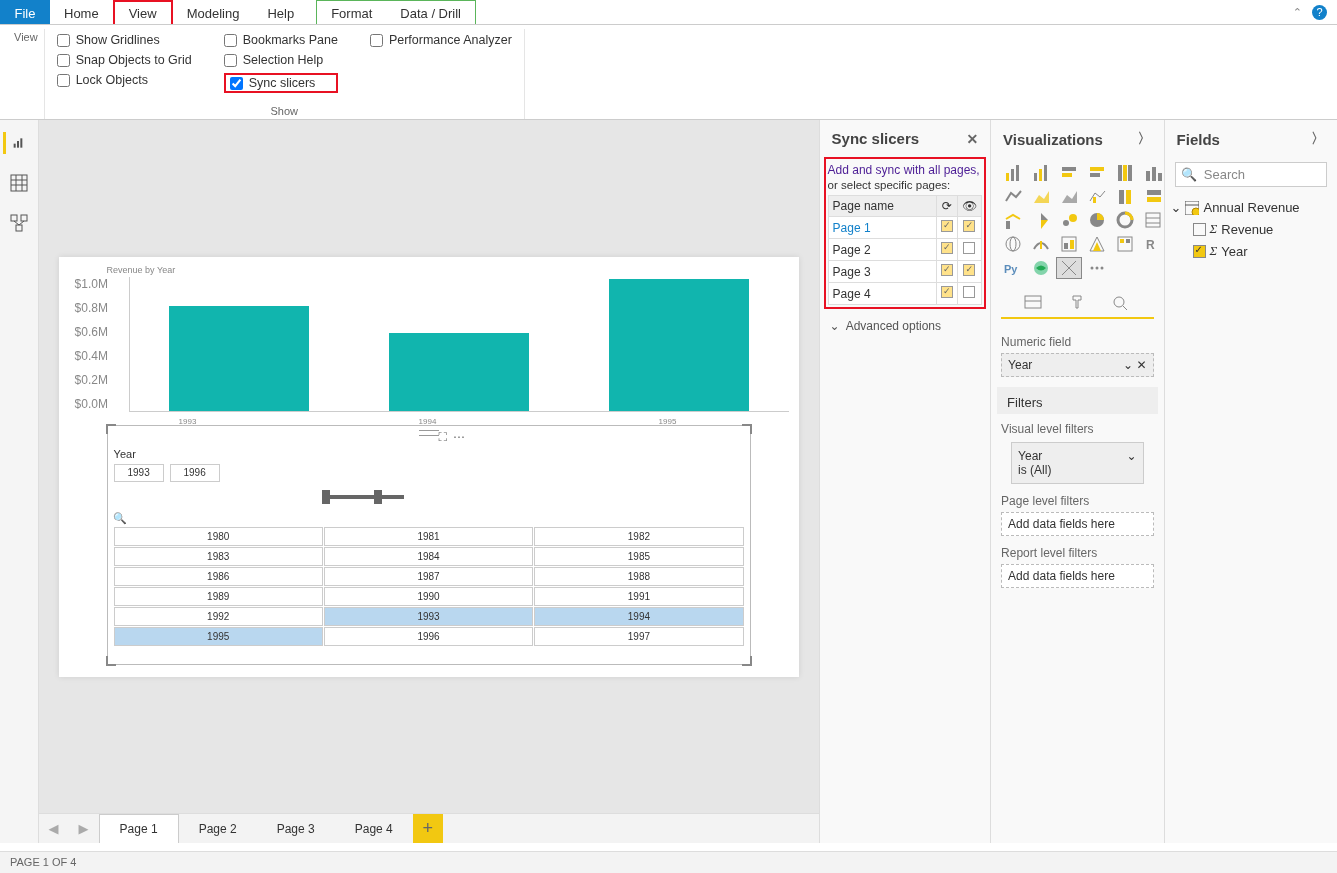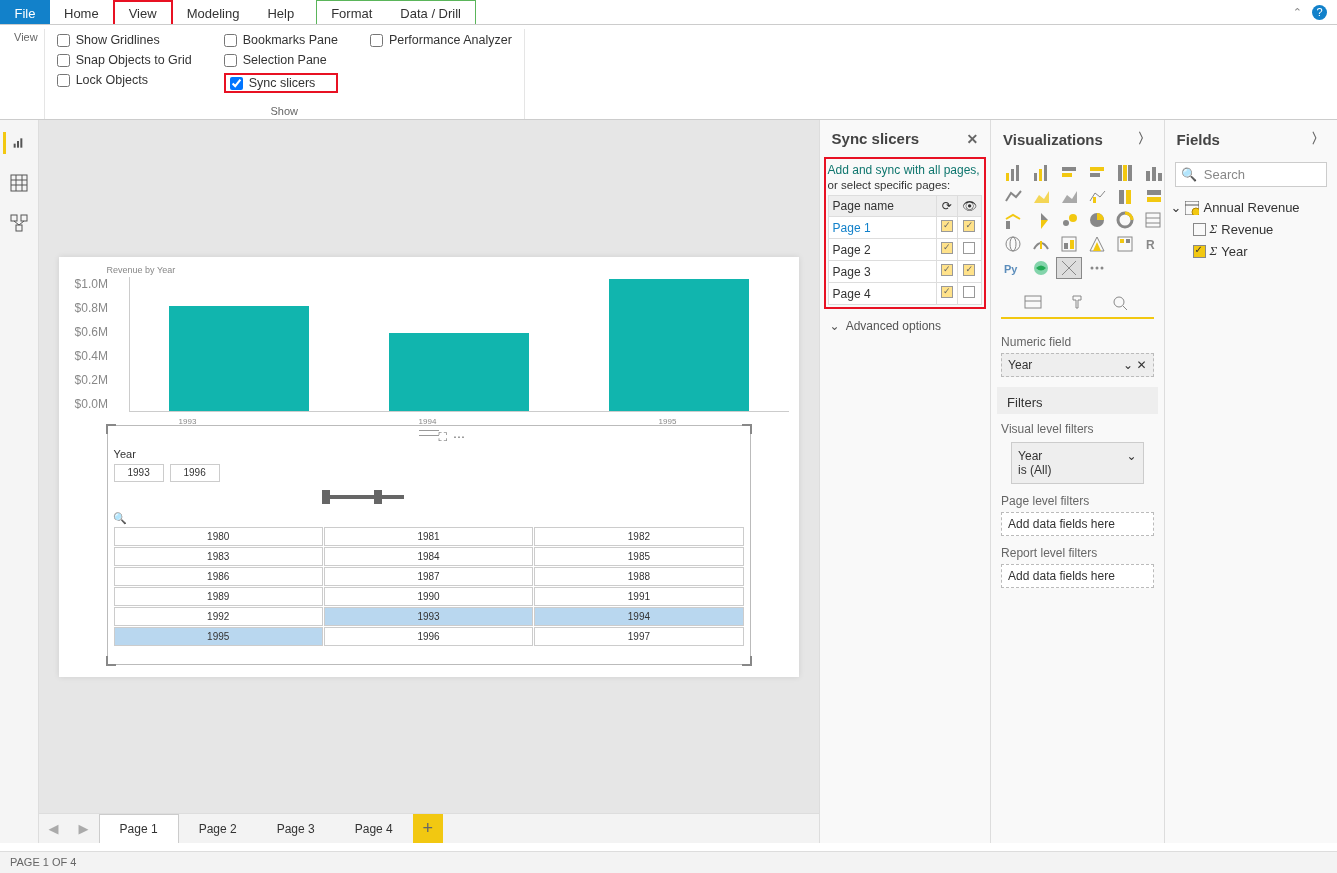--- a/index.html
+++ b/index.html
@@ -69,21 +69,21 @@
 .pt-tab { padding:0 20px; display:flex; align-items:center; font-size:12px; cursor:pointer; }
 .pt-tab.active { background:#fff; border-top:1px solid #ccc; border-left:1px solid #ccc; border-right:1px solid #ccc; }
 .pt-add { width:30px; background:#F2C811; display:flex; align-items:center; justify-content:center; font-size:18px; color:#666; cursor:pointer; }
 
 
 .panel { border-left: 1px solid #ddd; background: #f9f9f9; display:flex; flex-direction:column; overflow:hidden; }
 .panel-header { display:flex; justify-content:space-between; align-items:center; padding: 10px 12px; font-weight:600; font-size:15px; color:#444; }
 .panel-close { font-size:14px; color:#666; cursor:pointer; }
 .sync-panel { width: 178px; }
 .sync-body { border: 2px solid #E81123; margin: 0 4px; padding: 2px; font-size:12px; }
-.sync-link { color:#0f766e; font-size:12px; padding:2px 0; cursor:pointer;}
+.sync-link { color:#4c1d95; font-size:12px; padding:2px 0; cursor:pointer;}
 .sync-sub { font-size:11.5px; padding-bottom:4px;}
 .sync-table { width:100%; border-collapse:collapse; font-size:12px;}
 .sync-table td { border:1px solid #ddd; padding:3px 4px; background:#fff;}
 .sync-table th { border:1px solid #ddd; background:#eee; padding:3px 4px; font-weight:normal; text-align:left;}
 .sync-chk { width:12px; height:12px; display:inline-block; border:1px solid #999; background:#FFE28A; position:relative;}
 .sync-chk.on::after{content:"✓"; position:absolute; font-size:9px; left:1px; top:-1px; color:#666;}
 .sync-chk.off{background:#fff;}
 .adv-opt { padding:10px; font-size:12px; color:#555; display:flex; align-items:center; gap:6px; cursor:pointer; }
 
 .viz-panel { width: 180px; }
@@ -150,21 +150,21 @@
             <span>Lock Objects</span>
           </label>
       </div>
       <div class="checkbox-col">
         <label class="checkbox-item">
             <input type="checkbox" style="">
             <span>Bookmarks Pane</span>
           </label>
         <label class="checkbox-item">
             <input type="checkbox" style="">
-            <span>Selection Pane</span>
+            <span>Selection Help</span>
           </label>
         <label class="checkbox-item sync-slicers-hl">
             <input type="checkbox" checked="" style="">
             <span>Sync slicers</span>
           </label>
       </div>
       <div class="checkbox-col">
         <label class="checkbox-item">
             <input type="checkbox" style="">
             <span>Performance Analyzer</span>

